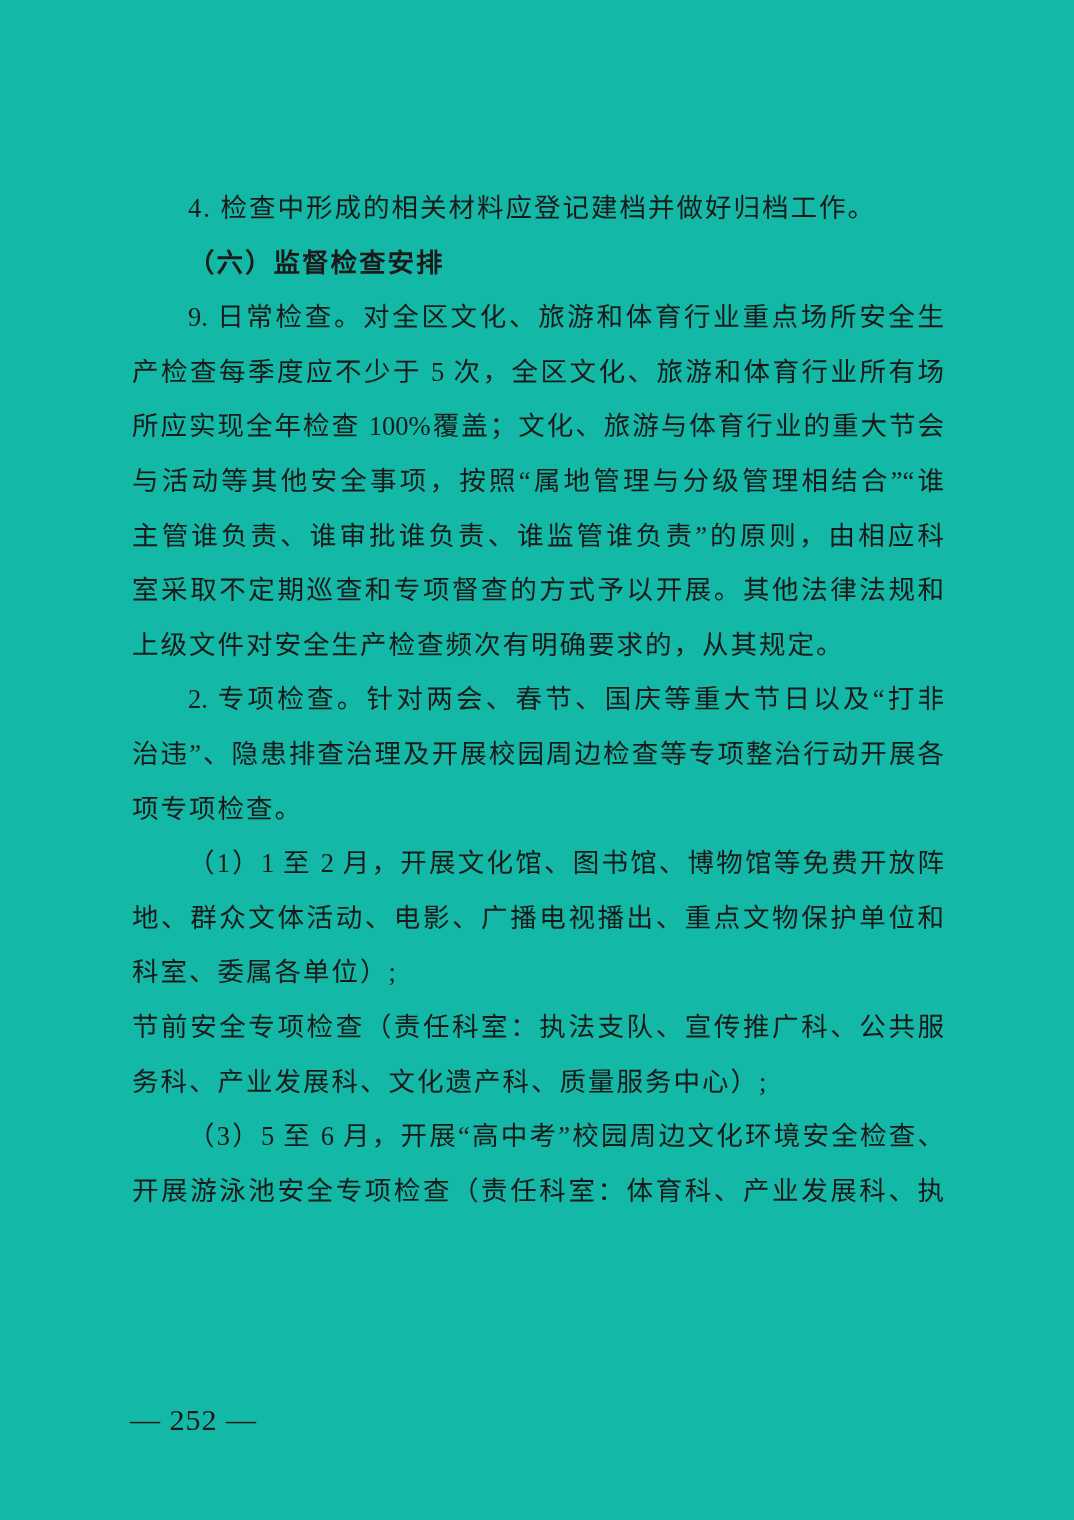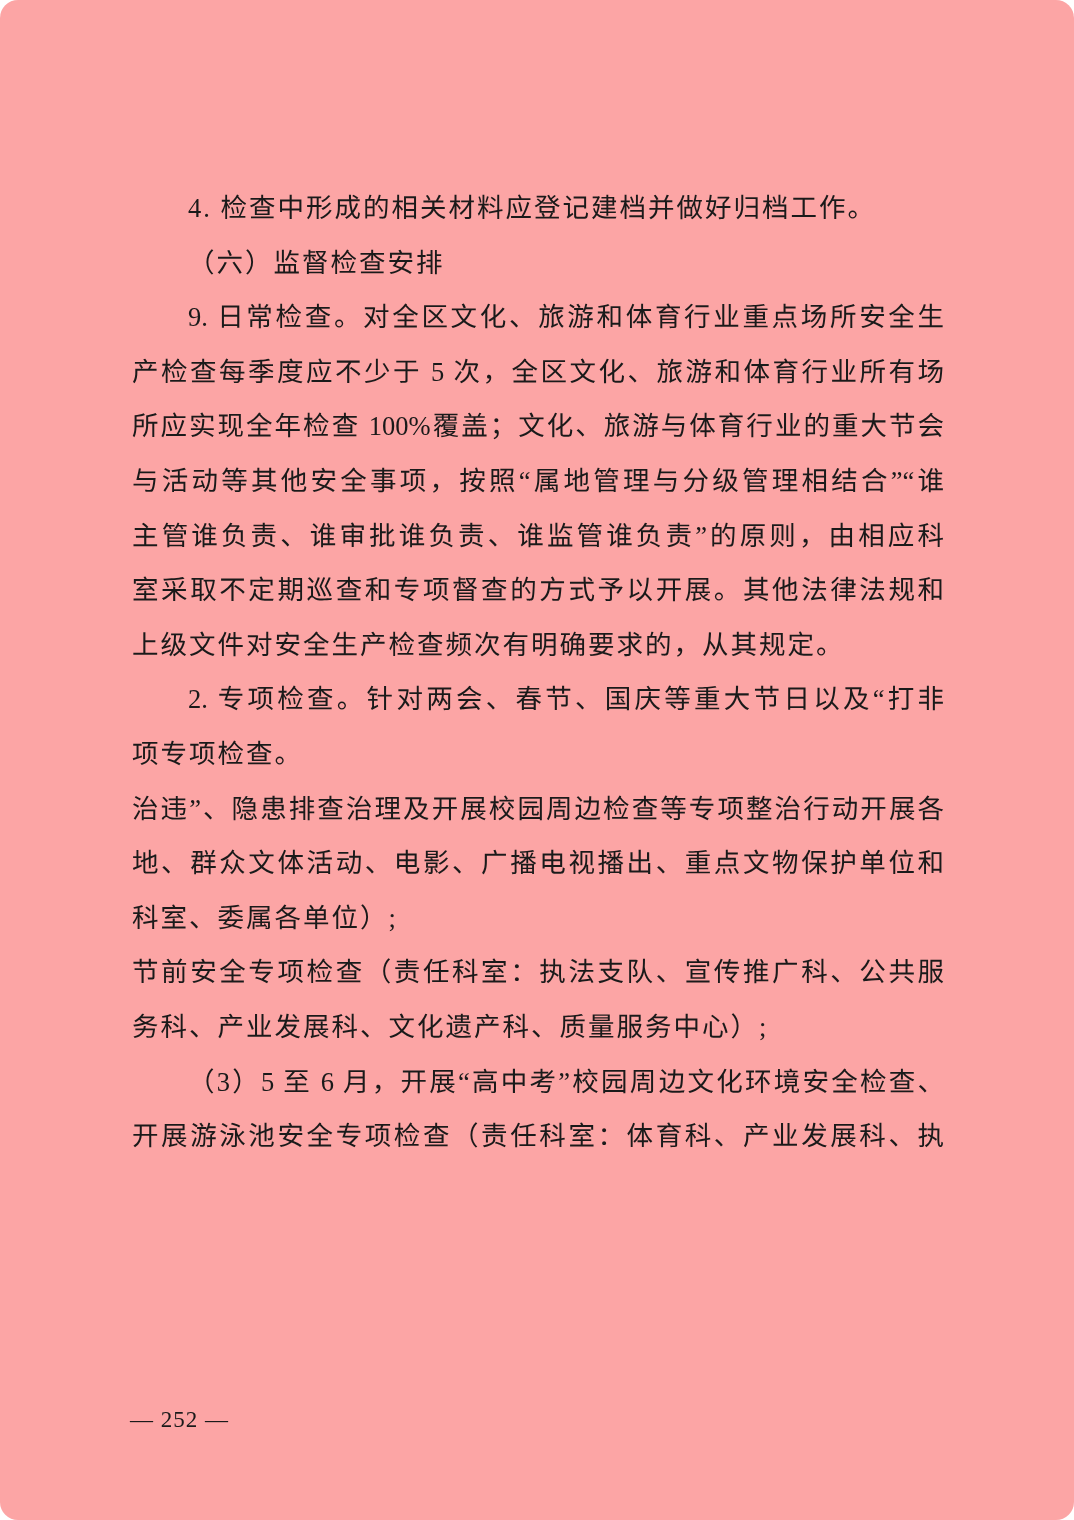--- a/index.html
+++ b/index.html
@@ -12,22 +12,21 @@
     height: 1520px;
     background: #ffffff;
     position: relative;
     overflow: hidden;
     font-family: "Liberation Serif", "DejaVu Serif", serif;
     color: #1a1a1a;
   }
   .page {
     position: absolute;
     inset: 0;
-    background: #fca5a5;
-    border-radius: 18px;
+    background: #14b8a6;
   }
   .content {
     position: absolute;
     left: 132px;
     top: 181px;
     width: 812px;
   }
   .line {
     font-size: 26.5px;
     height: 54.6px;
@@ -41,49 +40,50 @@
   .line.noj {
     text-align: left;
     text-align-last: left;
     letter-spacing: 2px;
   }
   
   .line.indent {
     text-indent: 56px;
   }
   .line.bold {
-    font-weight: 400;
+    font-weight: 700;
   }
   .footer {
     position: absolute;
     left: 130px;
     top: 1402px;
-    font-size: 23px;
+    font-size: 30px;
     line-height: 36px;
     letter-spacing: 1px;
     color: #1a1a1a;
   }
 </style>
 </head>
 <body>
 
 <div class="page">
   <div class="content">
     <div class="line indent noj">4. 检查中形成的相关材料应登记建档并做好归档工作。</div>
     <div class="line indent noj bold">（六）监督检查安排</div>
     <div class="line indent">9. 日常检查。对全区文化、旅游和体育行业重点场所安全生</div>
     <div class="line">产检查每季度应不少于 5 次，全区文化、旅游和体育行业所有场</div>
     <div class="line">所应实现全年检查 100%覆盖；文化、旅游与体育行业的重大节会</div>
     <div class="line">与活动等其他安全事项，按照“属地管理与分级管理相结合”“谁</div>
     <div class="line">主管谁负责、谁审批谁负责、谁监管谁负责”的原则，由相应科</div>
     <div class="line">室采取不定期巡查和专项督查的方式予以开展。其他法律法规和</div>
     <div class="line noj">上级文件对安全生产检查频次有明确要求的，从其规定。</div>
     <div class="line indent">2. 专项检查。针对两会、春节、国庆等重大节日以及“打非</div>
+    <div class="line">治违”、隐患排查治理及开展校园周边检查等专项整治行动开展各</div>
     <div class="line noj">项专项检查。</div>
-    <div class="line">治违”、隐患排查治理及开展校园周边检查等专项整治行动开展各</div>
+    <div class="line indent">（1）1 至 2 月，开展文化馆、图书馆、博物馆等免费开放阵</div>
     <div class="line">地、群众文体活动、电影、广播电视播出、重点文物保护单位和</div>
     <div class="line noj">科室、委属各单位）;</div>
     <div class="line">节前安全专项检查（责任科室：执法支队、宣传推广科、公共服</div>
     <div class="line noj">务科、产业发展科、文化遗产科、质量服务中心）;</div>
     <div class="line indent">（3）5 至 6 月，开展“高中考”校园周边文化环境安全检查、</div>
     <div class="line">开展游泳池安全专项检查（责任科室：体育科、产业发展科、执</div>
   </div>
 
   <div class="footer">— 252 —</div>
 </div>

